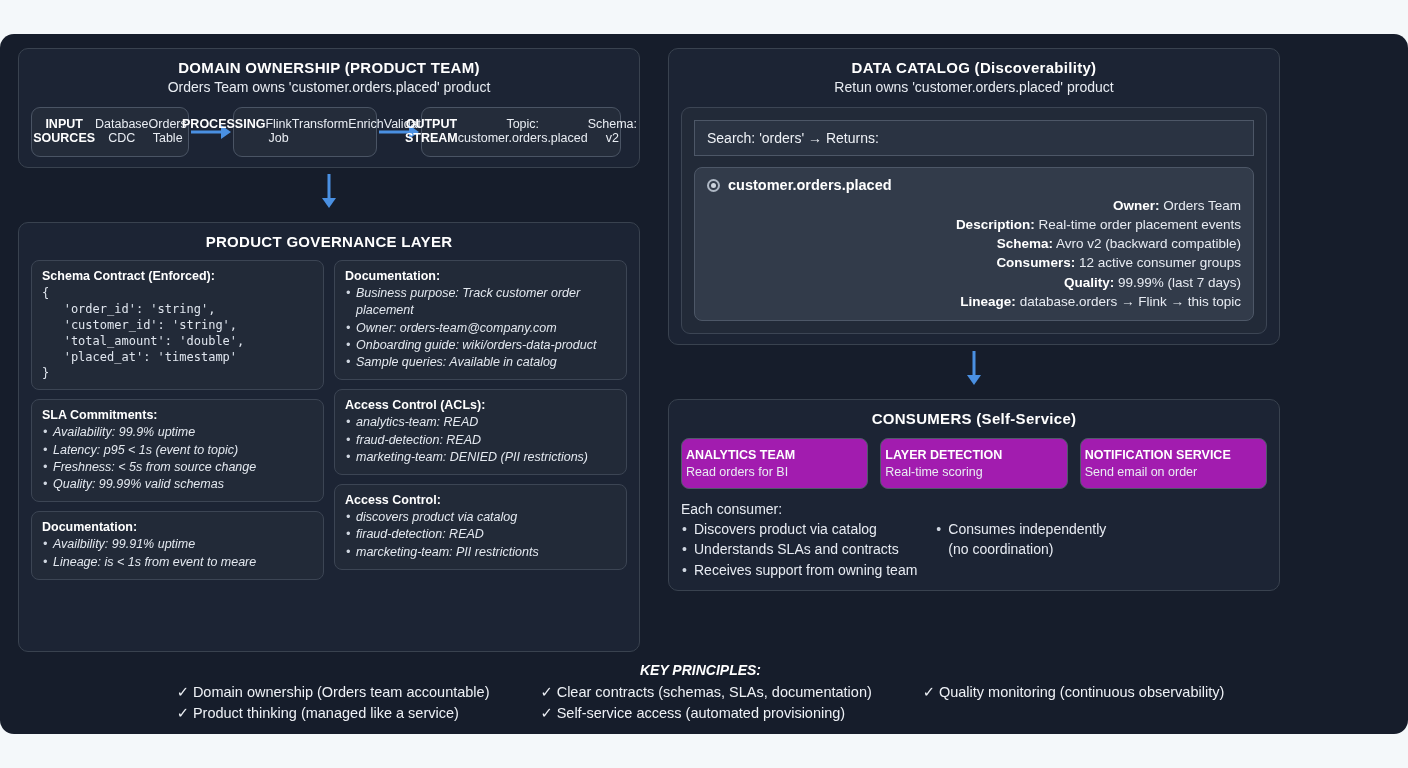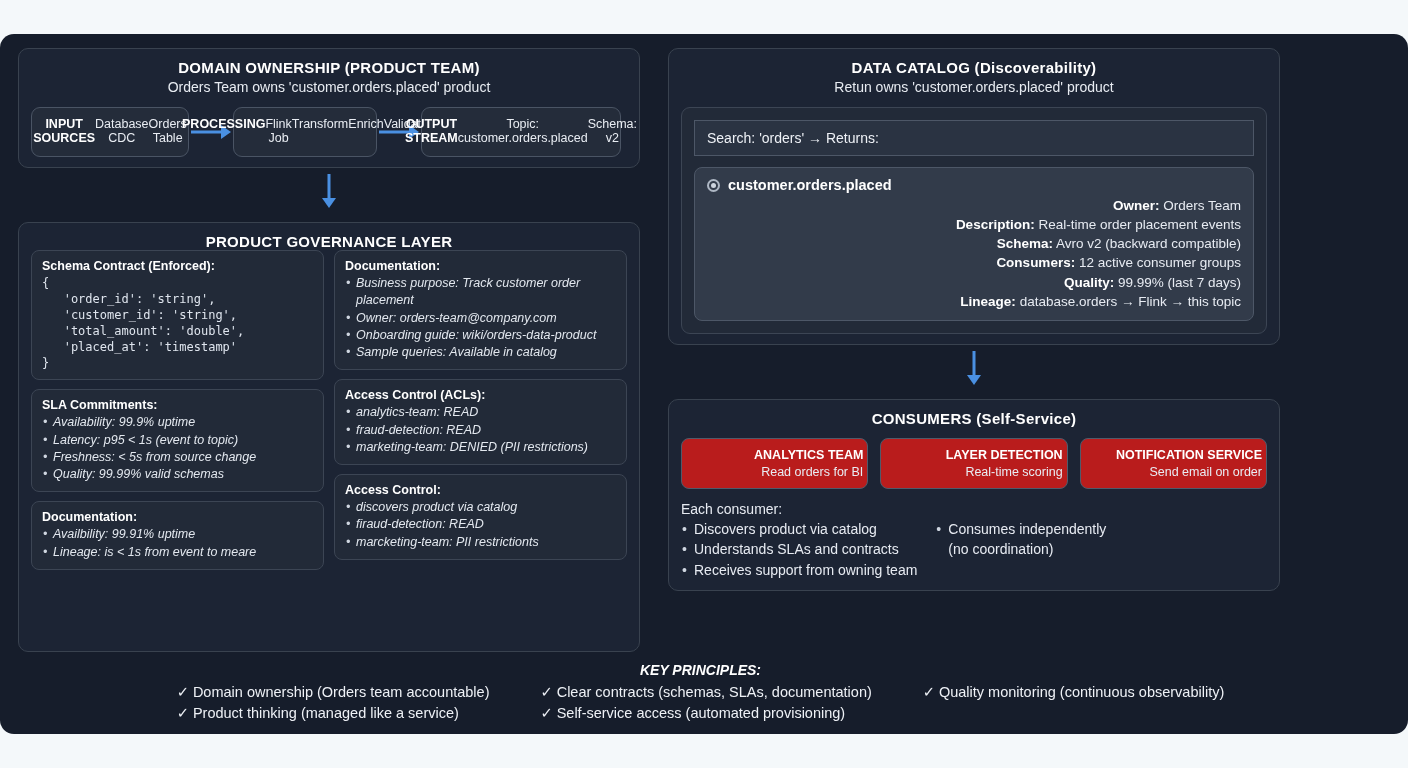--- a/index.html
+++ b/index.html
@@ -56,21 +56,21 @@
   .arrow-h {
     width: 44px; display: flex; align-items: center; justify-content: center;
   }
   .arrow-h svg { display:block; }
   .arrow-v { display: flex; align-items: center; justify-content: center; padding: 6px 0; }
 
   
   .gov { margin-top: 8px; flex: 1; display: flex; flex-direction: column; }
   .gov-grid {
     display: grid; grid-template-columns: 1fr 1fr; gap: 10px;
-    flex: 1;
+    margin-top: 10px; flex: 1;
   }
   .gov-col { display: flex; flex-direction: column; gap: 9px; }
   .card {
     background: #222a38; border: 1px solid #3c4554;
     border-radius: 8px; padding: 8px 10px;
   }
   .card h4 { color: #ffffff; font-size: 12.5px; font-weight: bold; margin-bottom: 2px; }
   .card ul { list-style: none; }
   .card li {
     color: #e3e8ef; font-size: 12.5px; line-height: 1.38;
@@ -108,22 +108,22 @@
   .radio-icon i { width: 5px; height: 5px; border-radius: 50%; background: #cdd4de; display:block; }
   .result-title { color: #ffffff; font-weight: bold; font-size: 14.5px; }
   .meta { margin-top: 3px; text-align: right; }
   .meta div { color: #e7ebf2; font-size: 13.5px; line-height: 1.42; padding-left: 21px; }
   .meta b { color: #ffffff; }
 
   
   .consumers { margin-top: 8px; }
   .cons-row { display: flex; gap: 12px; margin-top: 11px; }
   .consbox {
-    flex: 1; background: #b91c1c; border: 1px solid #505a6a;
-    border-radius: 8px; padding: 9px 4px; text-align: right;
+    flex: 1; background: #a21caf; border: 1px solid #505a6a;
+    border-radius: 8px; padding: 9px 4px; text-align: left;
     color: #e9edf3; font-size: 12.5px;
   }
   .consbox b { display: block; color: #ffffff; font-size: 12.5px; margin-bottom: 3px; }
   .each-label { color: #e7ebf2; font-size: 14px; margin-top: 12px; }
   .cons-lists { display: flex; gap: 18px; margin-top: 2px; }
   .cons-lists ul { list-style: none; }
   .cons-lists li {
     color: #e7ebf2; font-size: 14px; line-height: 1.45;
     padding-left: 13px; position: relative;
   }

